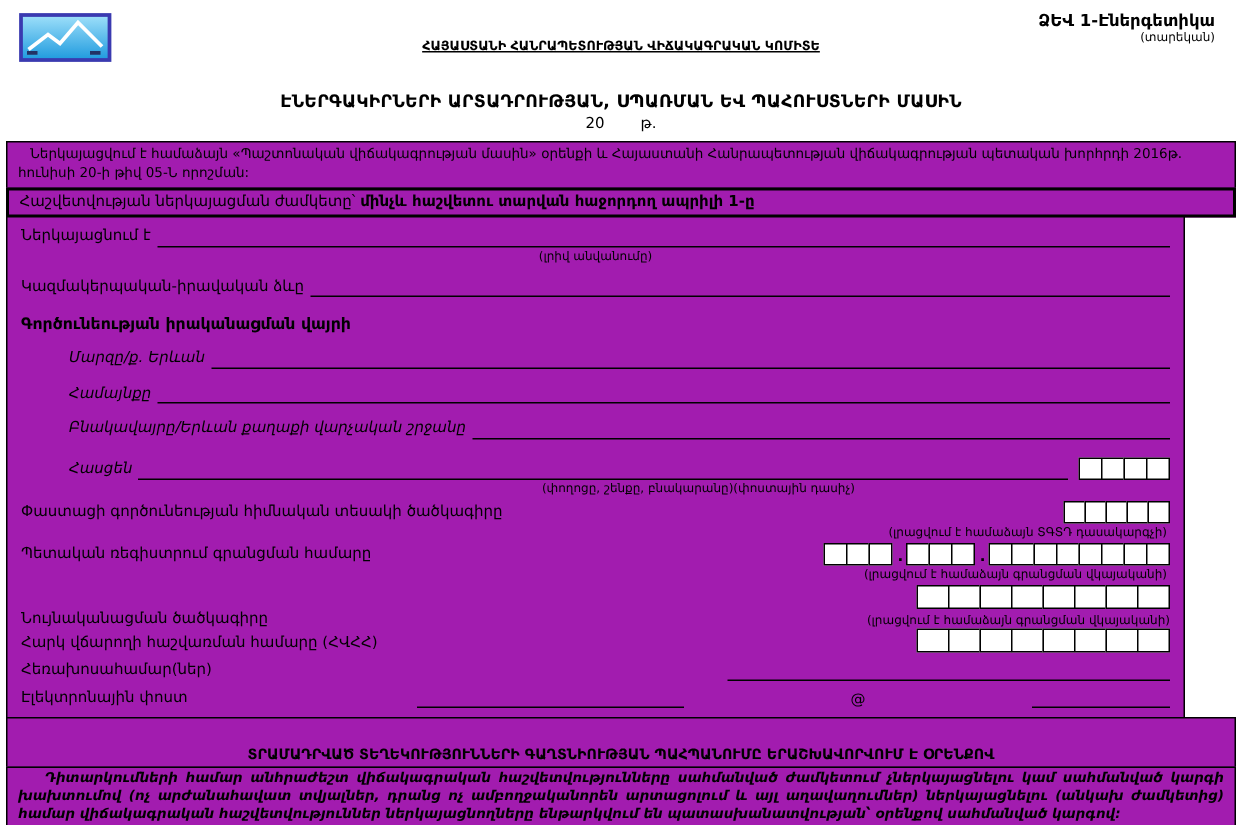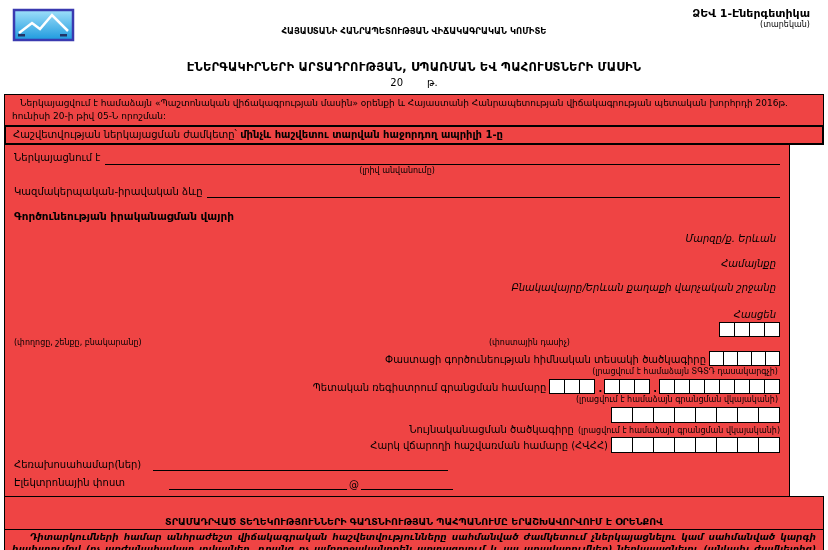--- a/index.html
+++ b/index.html
@@ -3,52 +3,52 @@
 <meta charset="utf-8">
 <style>
   * { margin:0; padding:0; box-sizing:border-box; }
   html,body { width:828px; height:550px; overflow:hidden; }
   body { background:#ffffff; color:#000; font-family:"DejaVu Sans", sans-serif; font-size:10px; position:relative; }
   .page { padding:3px 4px; }
 
   
   .header { position:relative; height:50px; }
   .logo { position:absolute; left:8px; top:3px; width:64px; height:38px; }
-  .hdr-center { text-align:center; padding-top:23px; font-weight:bold; font-size:8.5px; line-height:1.3; }
+  .hdr-center { text-align:center; padding-top:23px; font-weight:bold; font-size:8.5px; line-height:1.3;text-decoration:underline; }
   .form-code-block { position:absolute; right:14px; top:4px; text-align:right; line-height:1.2; }
   .form-code-block .code { font-weight:bold; font-size:11px; }
   .form-code-block .per { font-size:8px; }
   .title { text-align:center; font-weight:bold; font-size:11.5px; margin-top:7px; letter-spacing:0.2px; }
   .year-line { text-align:center; font-size:10px; margin-top:3px; }
   .year-gap { display:inline-block; width:24px; }
 
   
-  .greybox { background:#ef4444; border:1px solid #000; }
+  .greybox { background:#a21caf; border:1px solid #000; }
   .legal { margin-top:6px; font-size:9px; line-height:1.4; padding:2px 7px 3px; text-indent:8px; }
   .deadline { border-width:2px; margin-top:-1px; padding:2px 7px 3px; font-size:10px; }
   .deadline b { font-weight:bold; }
 
   .bigbox { margin-top:-1px; width:786px; padding:4px 9px 6px 9px; }
 
-  .frow { display:flex; align-items:flex-end; }
-  .between { justify-content:flex-end; }
+  .frow { display:flex; align-items:flex-end;justify-content:space-between; }
+  .between { justify-content:space-between; }
   .lbl { white-space:nowrap; padding-right:4px; font-size:10px; line-height:1.35; }
   .italic { font-style:italic; }
   .fill { flex:1; border-bottom:1px solid #000; height:13px; }
 
   .mt2{margin-top:2px}.mt5{margin-top:5px}.mt8{margin-top:8px}.mt10{margin-top:10px}
   .mt12{margin-top:12px}.mt1{margin-top:1px}
 
   .hint { font-size:8px; line-height:1.3; }
   .hint-center { text-align:center; font-size:8px; margin-top:1px; height:11px; }
   .hint-right { text-align:right; font-size:8px; margin-top:1px; padding-right:2px; height:11px; }
   .addr-hints { display:flex; font-size:8px; margin-top:1px; height:11px; }
-  .addr-hints .street { width:62%; text-align:left; }
+  .addr-hints .street { width:62%; text-align:right; }
   .addr-hints .postal { flex:1; text-align:left; padding-right:2px; }
-  .indent { margin-left:32px;flex-direction:column; }
+  .indent { margin-left:32px; }
 
   .sec-heading { font-weight:bold; font-size:10.5px; }
 
   .cells { display:inline-flex; align-items:flex-end; }
   .cell { width:16px; height:15px; background:#fff; border:1px solid #000; margin-left:-1px; }
   .cells.small .cell { width:15px; }
   .cells.wide .cell { width:22px; height:16px; }
   .cellsgroup { display:inline-flex; align-items:flex-end; }
   .dot { font-weight:bold; margin:0 3px; line-height:1; }
   .row-right { display:flex; justify-content:flex-end; }

